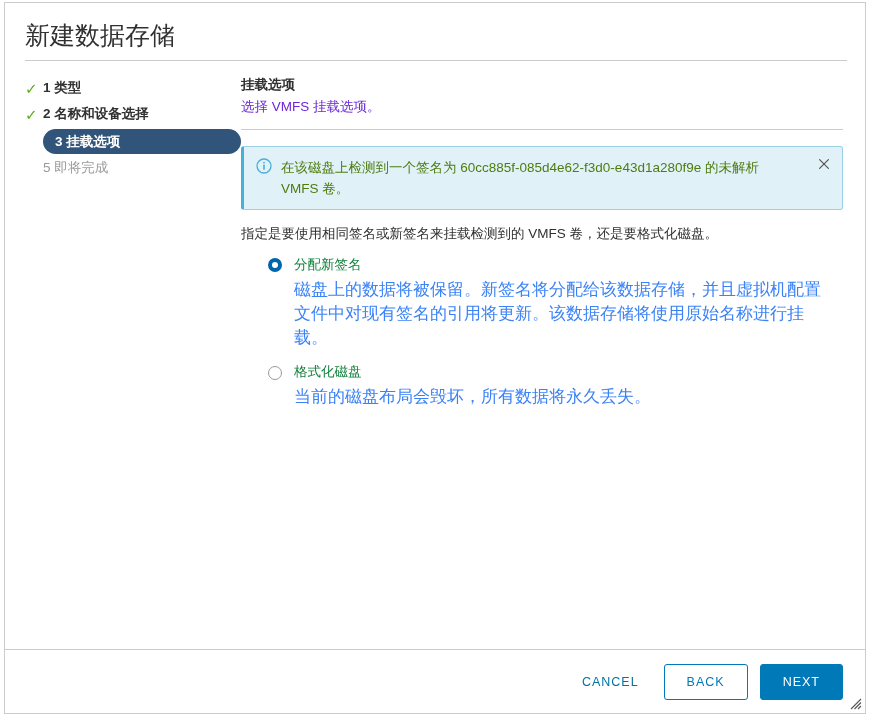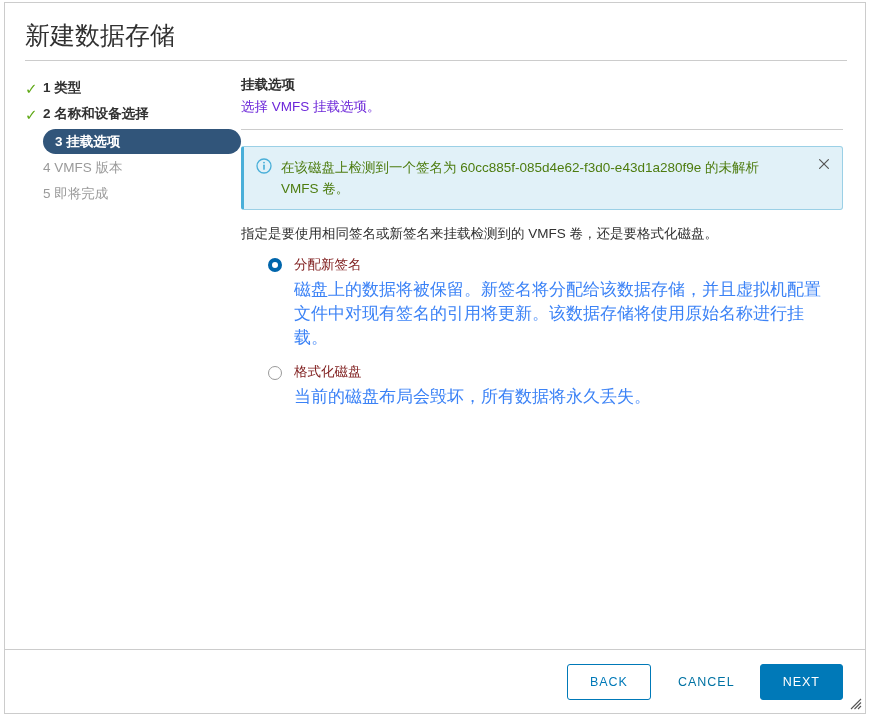--- a/index.html
+++ b/index.html
@@ -196,21 +196,21 @@
     background: #ffffff;
     box-sizing: border-box;
     margin-right: 12px;
   }
   .radio.checked {
     border: 4px solid #0065ab;
     background: #ffffff;
   }
   .option-label {
     font-size: 13.5px;
-    color: #7f1d1d;
+    color: #15803d;
     line-height: 20px;
   }
   .option-desc {
     font-size: 17px;
     color: #3b82f6;
     line-height: 24px;
     padding-left: 26px;
     padding-top: 3px;
     max-width: 540px;
   }
@@ -291,24 +291,20 @@
 
       <div class="step done">
         <span class="step-check">✓</span>
         <span class="step-label">2 名称和设备选择</span>
       </div>
 
       <div class="step active">
         <span class="step-label">3 挂载选项</span>
       </div>
 
-      <div class="step pending">
-        <span class="step-check blank">✓</span>
-        <span class="step-label">4 VMFS 版本</span>
-      </div>
 
       <div class="step pending">
         <span class="step-check blank">✓</span>
         <span class="step-label">5 即将完成</span>
       </div>
 
     </div>
 
     <div class="content">
 
@@ -352,22 +348,22 @@
           </div>
           <div class="option-desc">当前的磁盘布局会毁坏，所有数据将永久丢失。</div>
         </div>
 
       </div>
 
     </div>
   </div>
 
   <div class="wizard-footer">
+    <button class="btn btn-flat">CANCEL</button>
     <button class="btn btn-outline">BACK</button>
-    <button class="btn btn-flat">CANCEL</button>
     <button class="btn btn-primary">NEXT</button>
     <span class="resize-grip">
       <svg width="12" height="12" viewBox="0 0 12 12">
         <path d="M11 1 L1 11 M11 4.5 L4.5 11 M11 8 L8 11" stroke="#555555" stroke-width="1.1"></path>
       </svg>
     </span>
   </div>
 
 </div>
 

